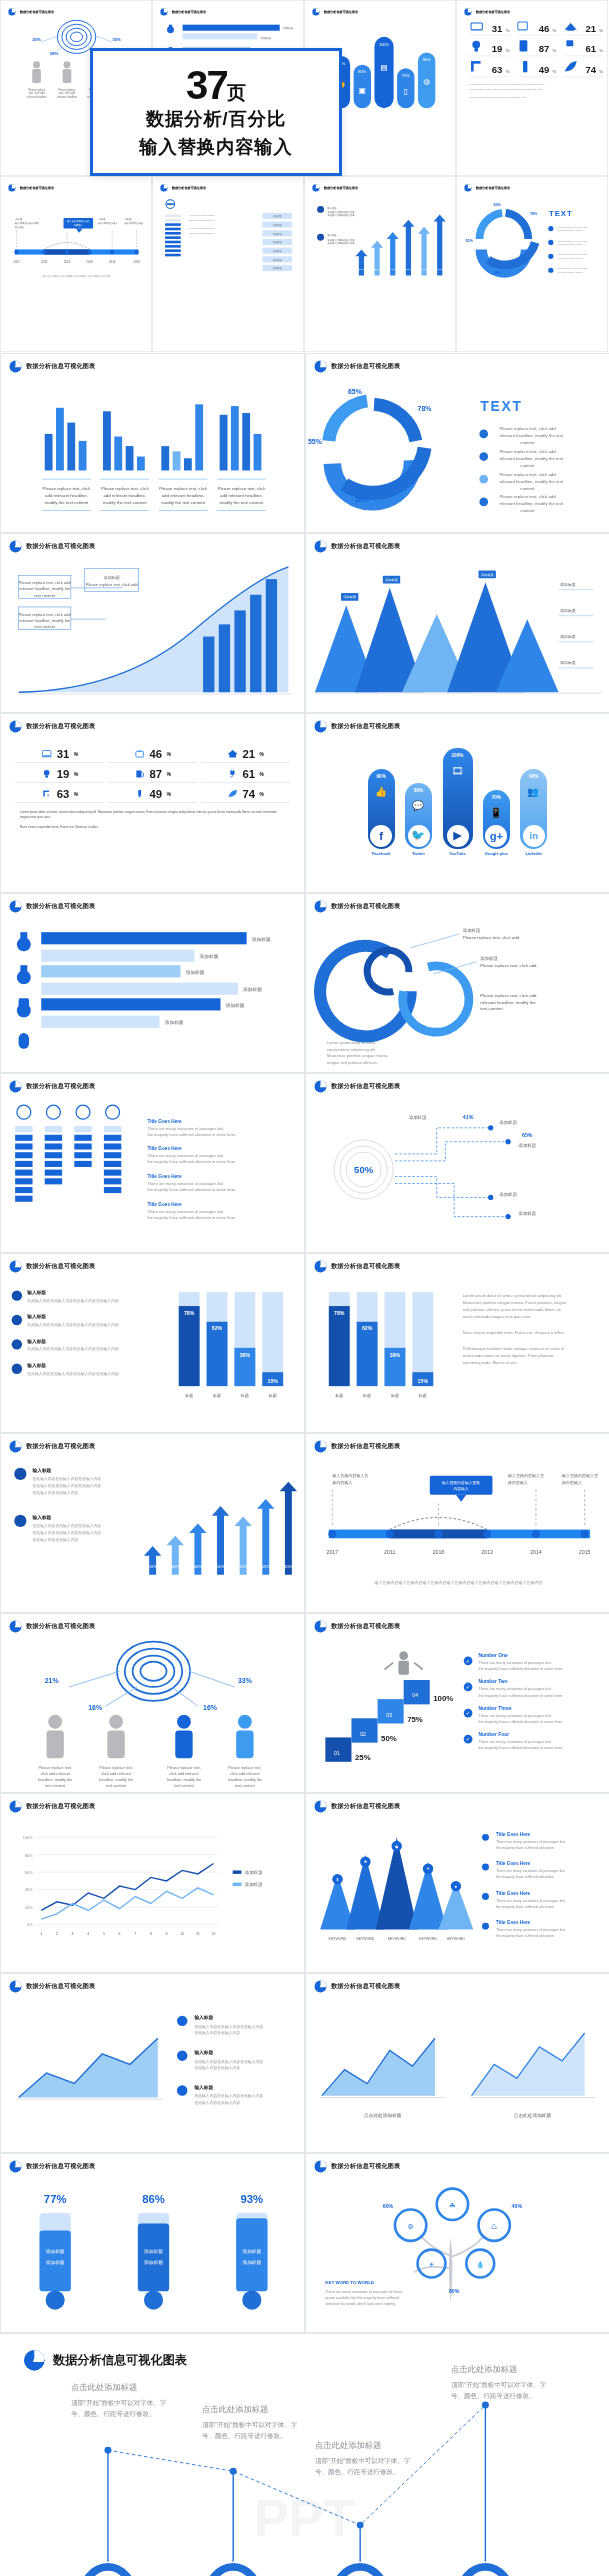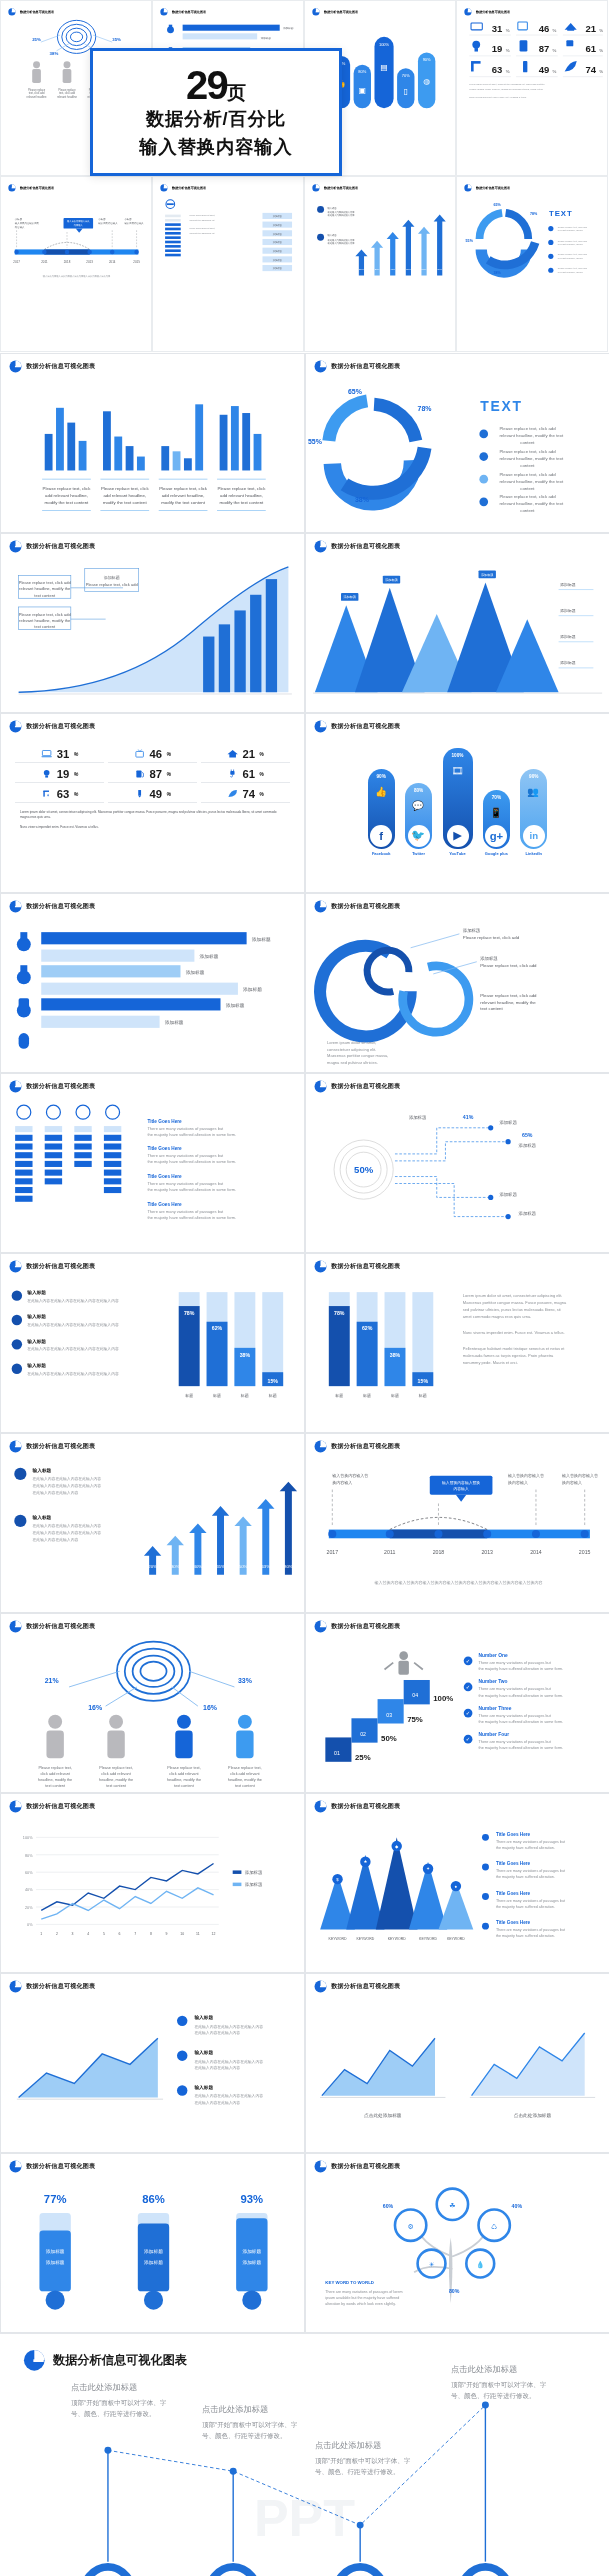--- a/index.html
+++ b/index.html
@@ -440,21 +440,21 @@
             <text x="110" y="77">relevant headline, modify.</text>
           <text x="110" y="89">Please replace text, click add</text>
             <text x="110" y="93">relevant headline, modify.</text>
         </g>
       </svg>
     </div>
   </div>
 
   <div class="titlecard">
     <div class="tc-l1">
-      <span>29</span><small>页</small>
+      <span>37</span><small>页</small>
     </div>
     <div class="tc-l2">数据分析/百分比</div>
     <div class="tc-l3">输入替换内容输入</div>
   </div>
 </div>
 
 <div class="grid2">
 
   <div class="slide">
     <div class="slide-hdr">

